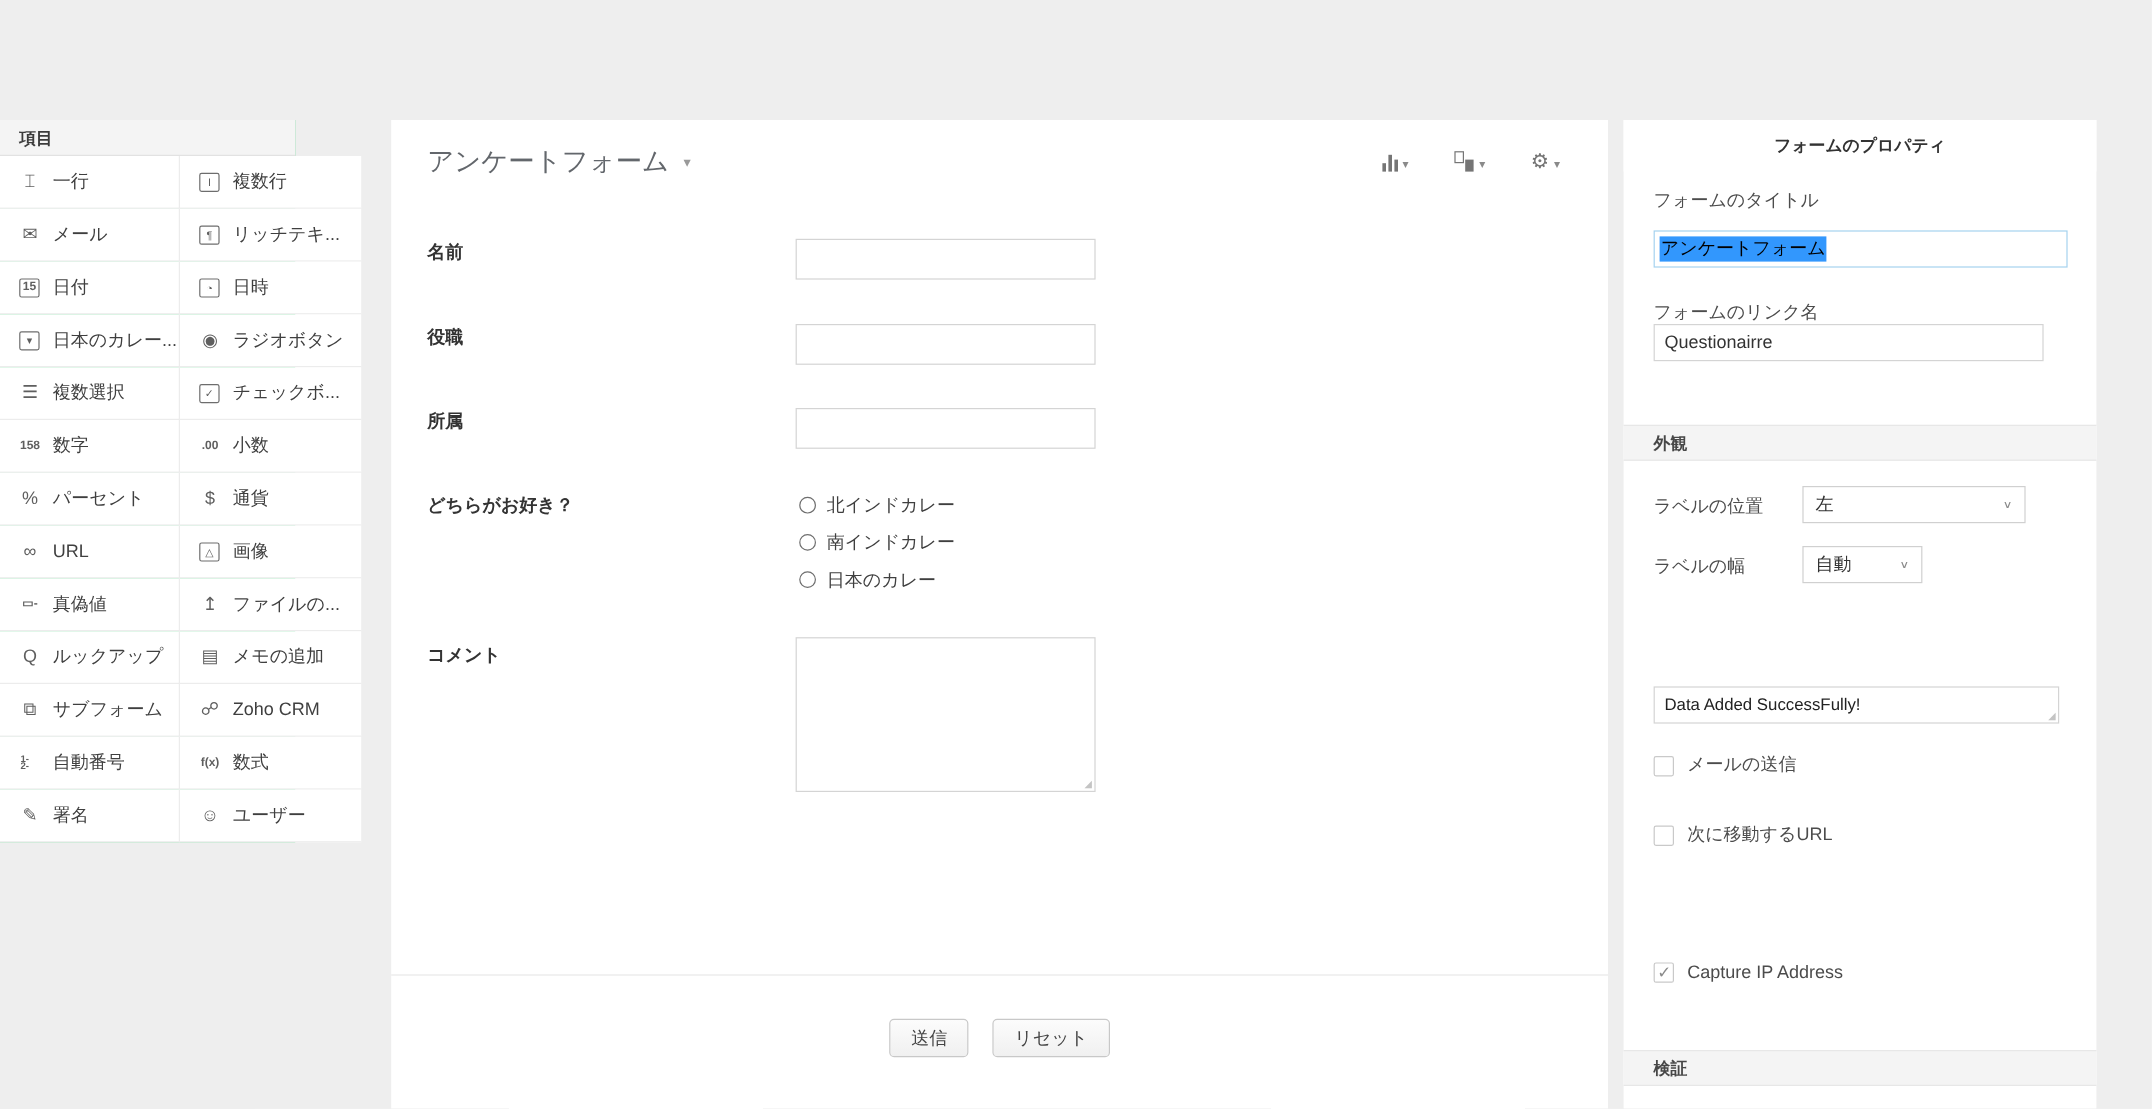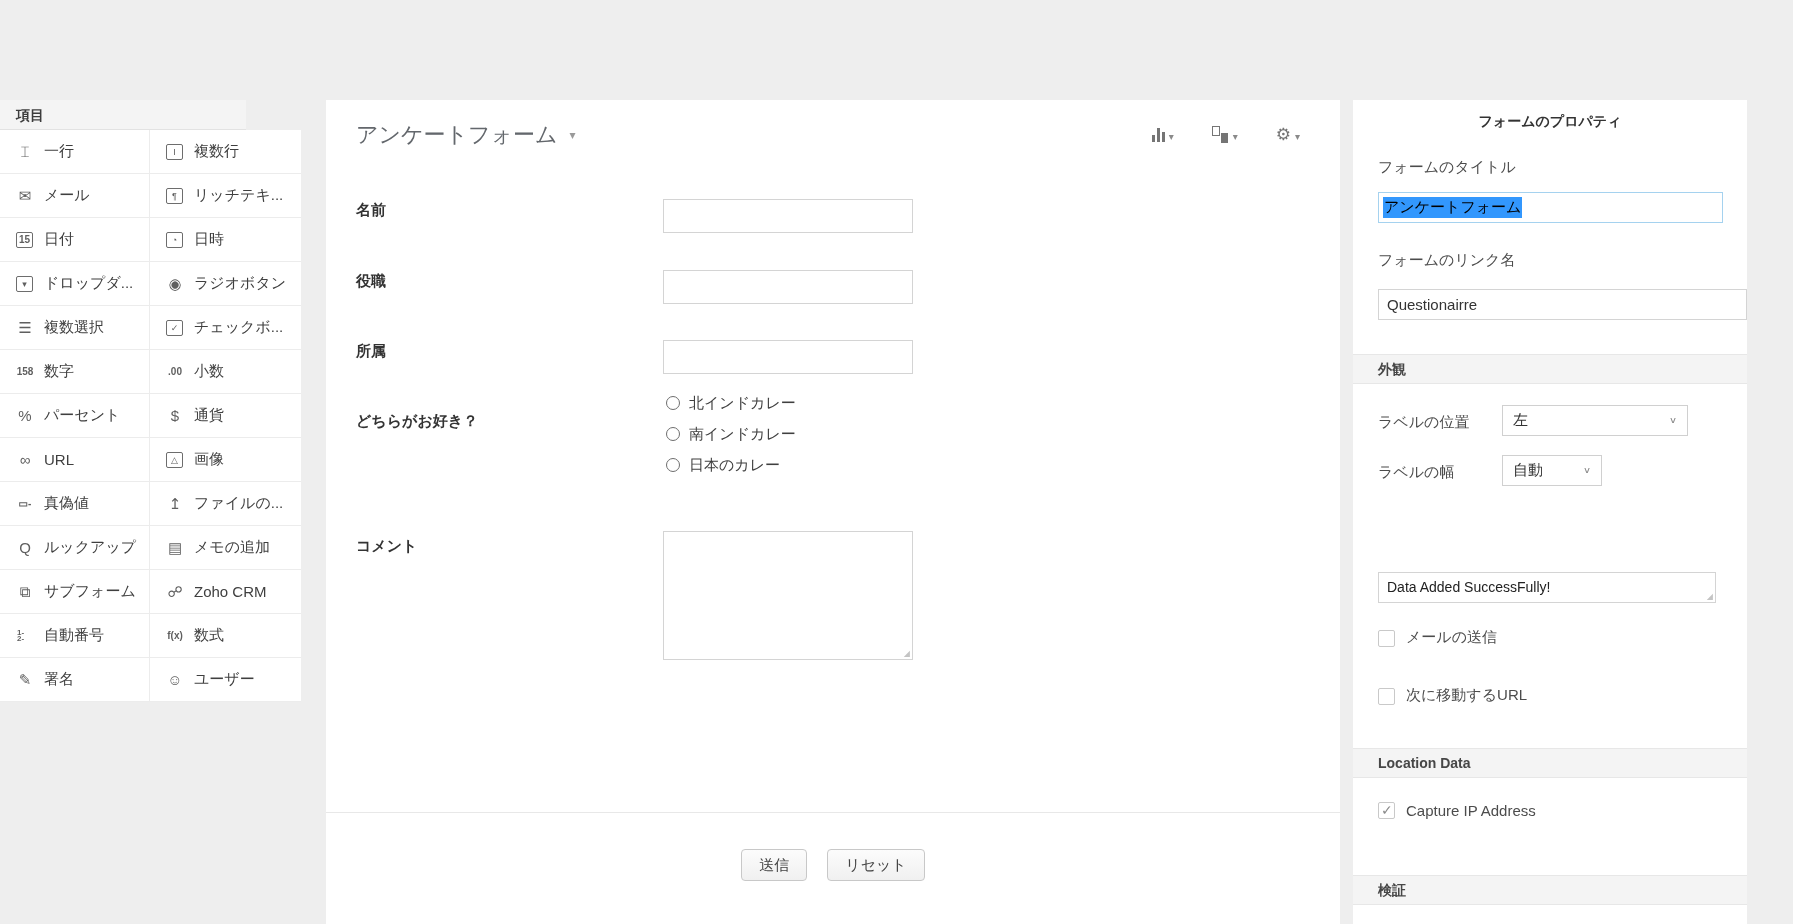--- a/index.html
+++ b/index.html
@@ -63,21 +63,21 @@
   
   .panel { position:absolute; left:1353px; top:100px; width:394px; bottom:0; background:#fff; }
   .tabs { display:flex; height:43px; }
   .tab { flex:1; display:flex; align-items:center; justify-content:center; font-size:14px; cursor:pointer; }
   .tab.active { background:#fff; color:#333; font-weight:bold; }
   .tab.inactive { background:#f1f1f1; color:#8f8f8f; border-left:1px solid #e3e3e3; border-bottom:1px solid #dedede; }
   .plabel { position:absolute; left:25px; font-size:15px; color:#4c4c4c; }
   .ft-input { position:absolute; left:25px; top:92px; width:345px; height:31px;
               border:1px solid #a5d2ef; background:#fff; display:flex; align-items:center; padding-left:4px; }
   .sel { background:#3297fd; color:#000; font-size:15px; padding:1px 1px; }
-  .ln-input { position:absolute; left:25px; top:189px; width:369px; height:31px;
+  .ln-input { position:absolute; left:25px; top:170px; width:325px; height:31px;
               border:1px solid #d4d4d4; font-size:15px; color:#333; padding:0 8px;
               font-family:"Liberation Sans", sans-serif; }
   .band { position:absolute; left:0; right:0; height:30px; background:#f4f4f4;
           border-top:1px solid #e7e7e7; border-bottom:1px solid #e7e7e7;
           font-size:14px; font-weight:bold; color:#474747; line-height:28px; padding-left:25px; }
   .pselect { position:absolute; height:31px; border:1px solid #d0d0d0; background:#fff;
              display:flex; align-items:center; padding:0 10px; cursor:pointer; }
   .pselect .val { font-size:15px; color:#333; flex:1; }
   .chev { font-size:11px; color:#8a8a8a; transform:scaleY(0.8); }
   .msg-box { position:absolute; left:25px; top:472px; width:338px; height:31px;
@@ -117,21 +117,21 @@
       <div class="cell">
           <span class="fi boxed small">15</span>
           <span class="fl">日付</span>
         </div>
       <div class="cell">
           <span class="fi boxed">◔</span>
           <span class="fl">日時</span>
         </div>
       <div class="cell">
           <span class="fi boxed">▾</span>
-          <span class="fl">ドロップダ...</span>
+          <span class="fl">日本のカレー...</span>
         </div>
       <div class="cell">
           <span class="fi">◉</span>
           <span class="fl">ラジオボタン</span>
         </div>
       <div class="cell">
           <span class="fi">☰</span>
           <span class="fl">複数選択</span>
         </div>
       <div class="cell">
@@ -236,21 +236,21 @@
     <div class="flabel" style="top:101px">名前</div>
     <input class="tinput" style="top: 99px;">
 
     <div class="flabel" style="top:172px">役職</div>
     <input class="tinput" style="top: 170px;">
 
     <div class="flabel" style="top:242px">所属</div>
     <input class="tinput" style="top: 240px;">
 
     <div class="flabel" style="top:312px">どちらがお好き？</div>
-    <div class="radios" style="top:292px">
+    <div class="radios" style="top:310px">
       <div class="ropt">
         <span class="rcirc"></span>
         <span class="rlabel">北インドカレー</span>
       </div>
       <div class="ropt">
         <span class="rcirc"></span>
         <span class="rlabel">南インドカレー</span>
       </div>
       <div class="ropt">
         <span class="rcirc"></span>
@@ -306,21 +306,20 @@
     <div class="cbrow" style="top:528px">
       <span class="cbox"></span>
       <span class="cblabel">メールの送信</span>
     </div>
 
     <div class="cbrow" style="top:586px">
       <span class="cbox"></span>
       <span class="cblabel">次に移動するURL</span>
     </div>
 
-    <div class="band" style="top:648px">Location Data</div>
 
     <div class="cbrow" style="top:702px">
       <span class="cbox checked"></span>
       <span class="cblabel">Capture IP Address</span>
     </div>
 
     <div class="band" style="top:775px">検証</div>
   </div>
 
 </div>

